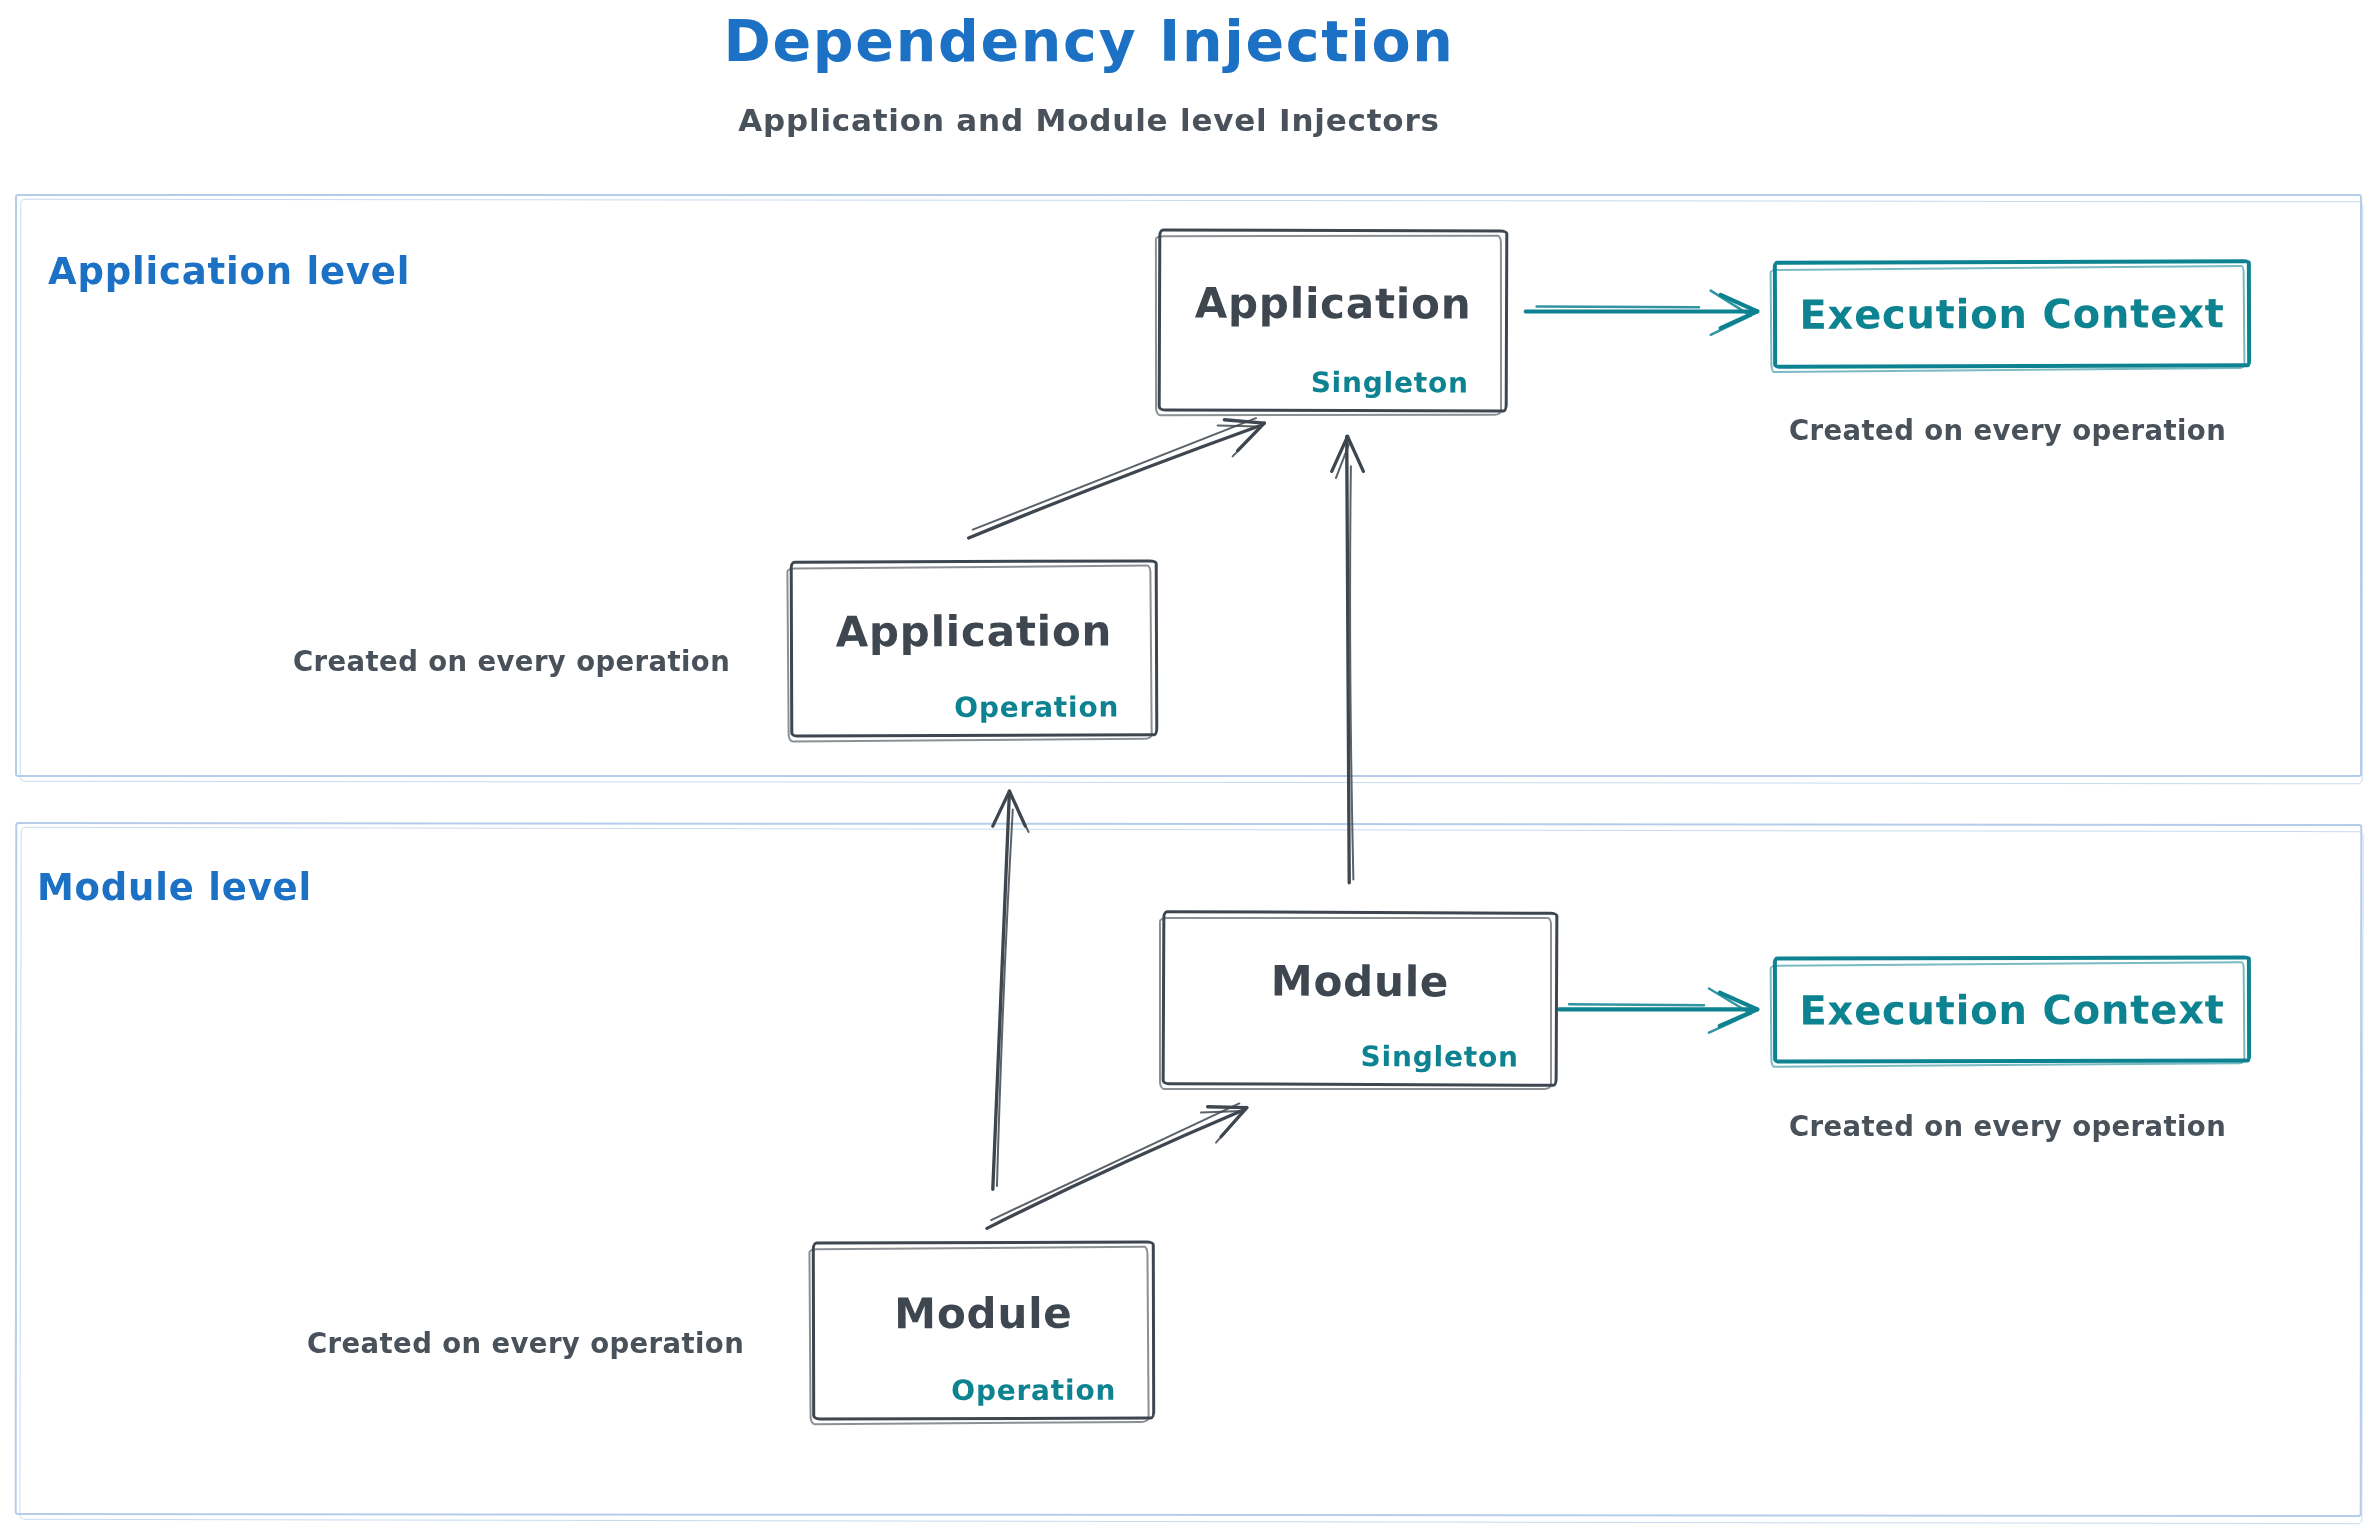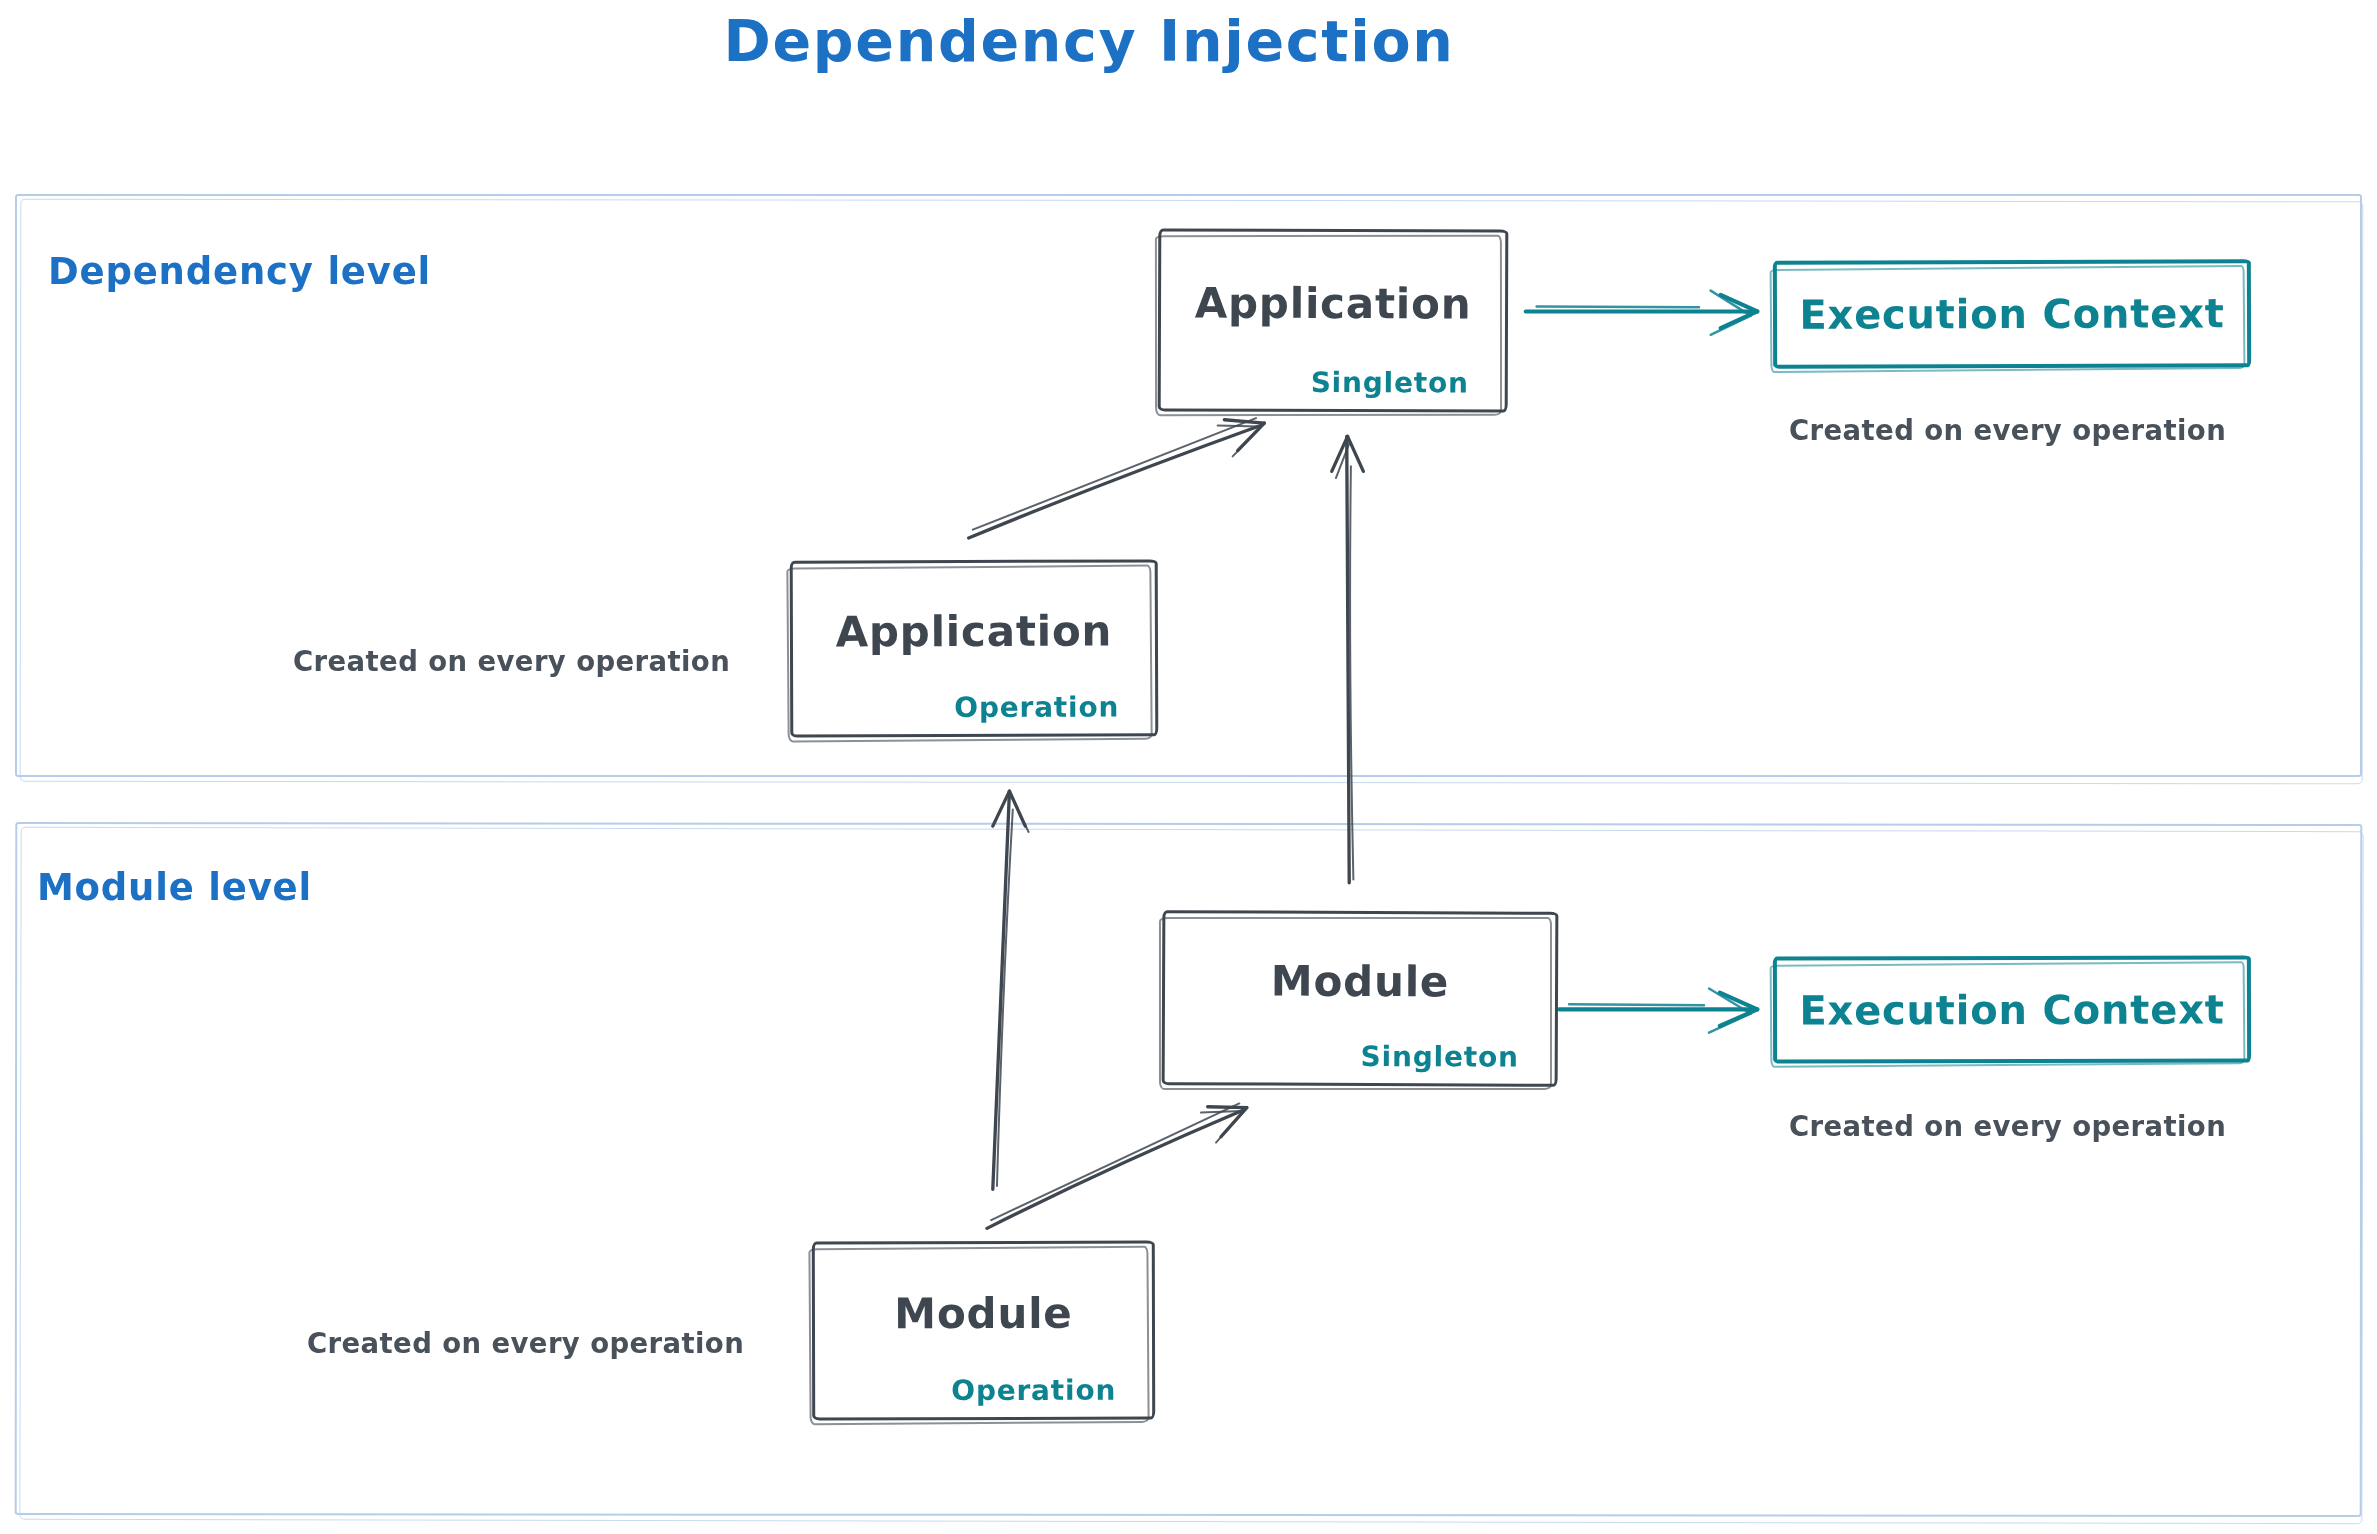--- a/index.html
+++ b/index.html
@@ -97,24 +97,25 @@
   .ink-echo{stroke:var(--ink);stroke-width:2.4;fill:none;stroke-linecap:round;opacity:.85;}
   .teal-stroke{stroke:var(--teal);stroke-width:5;fill:none;stroke-linecap:round;}
   .teal-echo{stroke:var(--teal);stroke-width:3;fill:none;stroke-linecap:round;opacity:.85;}
 </style>
 </head>
 <body>
 
 <div class="canvas">
 
   <div class="title">Dependency Injection</div>
+  <div class="subtitle">Application and Module level Injectors</div>
 
   <div class="region region-application"></div>
   <div class="region region-module"></div>
-  <div class="region-label app">Dependency level</div>
+  <div class="region-label app">Application level</div>
   <div class="region-label mod">Module level</div>
 
   <svg class="arrows" viewBox="0 0 2854 1842" xmlns="http://www.w3.org/2000/svg">
 
     <g>
       <path class="ink-stroke" d="M1163,646 Q1330,577 1516,510"></path>
       <path class="ink-echo" d="M1168,636 Q1345,566 1508,502"></path>
       <path class="ink-stroke" d="M1518,508 L1470,504"></path>
       <path class="ink-stroke" d="M1518,508 L1486,541"></path>
       <path class="ink-echo" d="M1512,512 L1462,511"></path>

